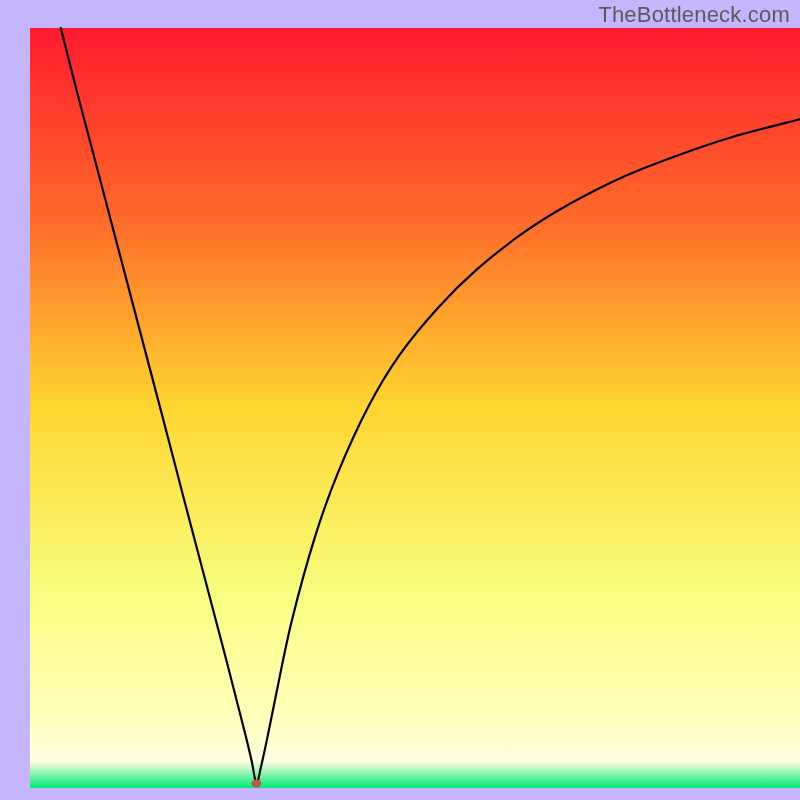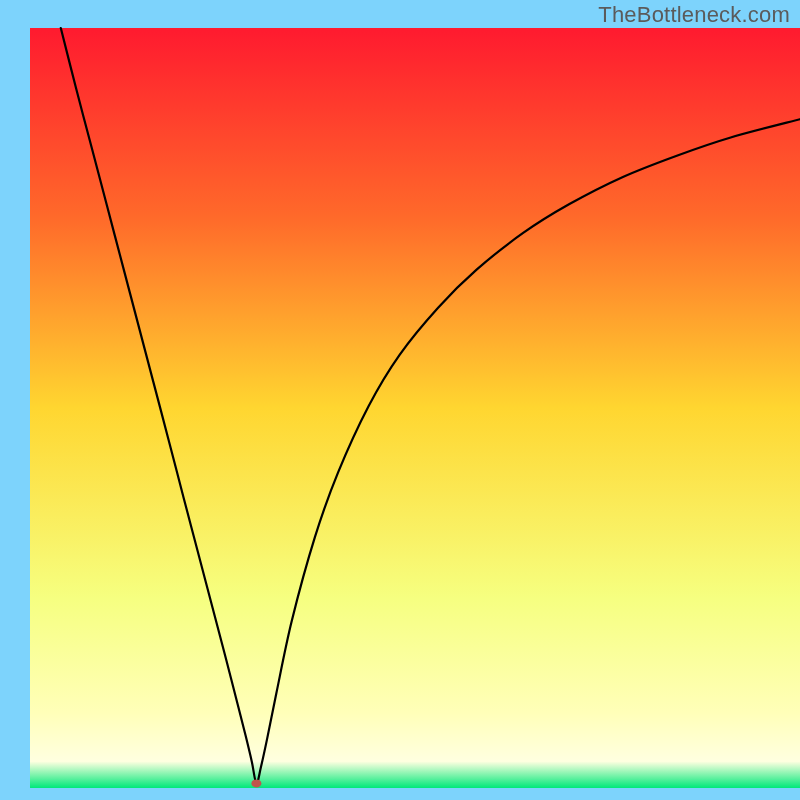--- a/index.html
+++ b/index.html
@@ -8,21 +8,21 @@
     width: 800px;
     height: 800px;
     background: #000;
     font-family: Arial, Helvetica, sans-serif;
     overflow: hidden;
   }
   .frame {
     position: relative;
     width: 800px;
     height: 800px;
-    background: #7dd3fc;
+    background: #c4b5fd;
   }
   .watermark {
     position: absolute;
     top: 2px;
     right: 10px;
     color: #5b5b5b;
     font-size: 22px;
     font-weight: 500;
     letter-spacing: 0.2px;
     user-select: none;

